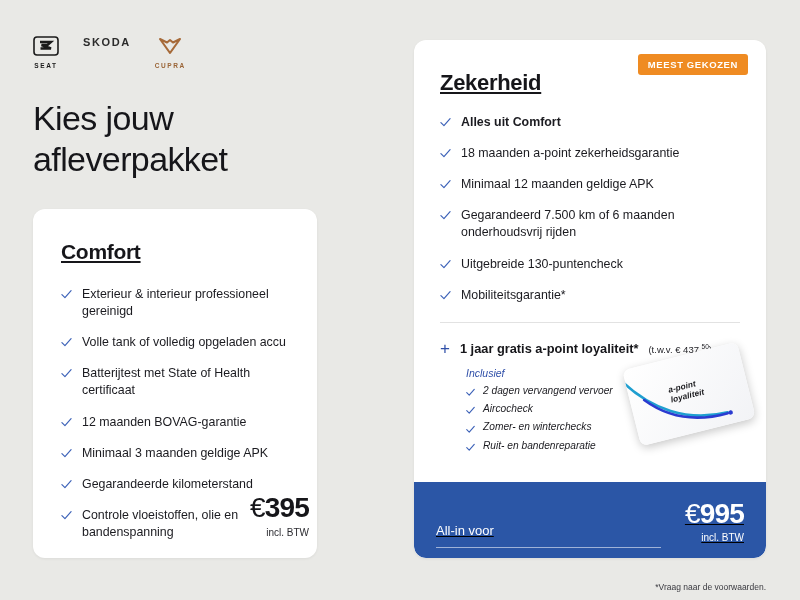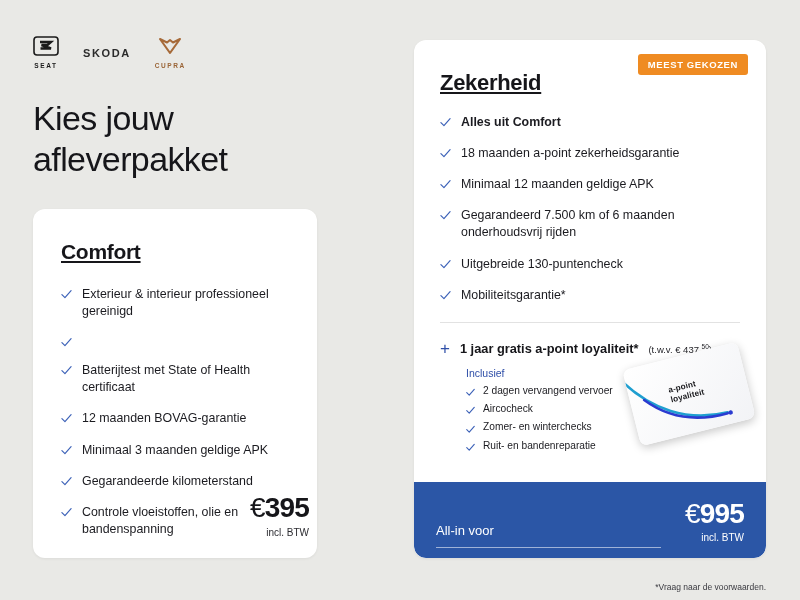--- a/index.html
+++ b/index.html
@@ -9,21 +9,21 @@
     background:#e9e9e6;
     font-family:"Liberation Sans", sans-serif;
     overflow:hidden;
   }
 
   .page { position:relative; width:800px; height:600px; }
 
   
   .brand-bar {
     position:absolute; left:33px; top:36px;
-    display:flex; align-items:center; gap:24px;
+    display:flex; align-items:flex-start; gap:24px;
   }
   .logo { display:flex; flex-direction:column; align-items:center; }
   .logo-glyph { display:block; }
   .logo-word {
     font-size:6.5px; font-weight:700; letter-spacing:1.6px;
     margin-top:2px; color:#1b1b1b;
   }
   .logo-word.cupra { color:#9a6436; }
   .skoda-word {
     font-size:11px; font-weight:700; letter-spacing:1.6px;
@@ -103,21 +103,21 @@
     line-height:1; font-weight:400; position:relative; top:1px;
   }
   .loyalty-title {
     font-size:12.8px; font-weight:700; color:#16161a;
   }
   .loyalty-note {
     font-size:9.5px; color:#26262b; white-space:nowrap;
   }
   .loyalty-note sup { font-size:6.5px; vertical-align:super; }
 
-  .inclusief-block { margin:11px 26px 0 52px; position:relative; }
+  .inclusief-block { margin:11px 26px 0 52px; position:relative;font-style:italic; }
   .inclusief-label {
     font-size:10.5px; color:#2f4fa8; margin-bottom:5px;
   }
   .sub-features { list-style:none; }
   .sub-feature {
     display:flex; align-items:flex-end; gap:8px; margin-bottom:5px;
   }
   .sub-feature .check { width:9px; height:9px; margin-top:2px; }
   .sub-feature-text { font-size:10.2px; color:#1b1b20; line-height:1.3; }
 
@@ -151,21 +151,21 @@
     font-size:10px; color:#2b2b30; margin-top:5px; font-weight:400;
   }
 
   .footer-blue {
     position:absolute; left:0; right:0; bottom:0; height:76px;
     background:#2b56a6; border-radius:0 0 12px 12px;
   }
   .footer-inner {
     position:absolute; left:22px; right:22px; top:18px;
   }
-  .footer-row { display:flex; align-items:flex-end; justify-content:space-between; }
+  .footer-row { display:flex; align-items:flex-end; justify-content:space-between;text-decoration:underline; }
   .footer-label { font-size:13px; color:#ffffff; padding-bottom:5px; }
   .footer-right { text-align:right; }
   .footer-price {
     font-size:28px; font-weight:700; color:#ffffff;
     letter-spacing:-0.8px; line-height:1;
   }
   .footer-price .euro { font-weight:400; }
   .footer-sub { font-size:10px; color:#ffffff; margin-top:4px; }
   .footer-rule {
     height:1px; background:rgba(255,255,255,.55);
@@ -223,20 +223,21 @@
             </svg>
         </span>
         <span class="feature-text">Exterieur &amp; interieur professioneel gereinigd</span>
       </li>
       <li class="feature">
         <span class="check">
           <svg width="11" height="11" viewBox="0 0 12 12">
               <path d="M1 6.2 L4.3 9.4 L11 1.8" fill="none" stroke="#3d62b8" stroke-width="1.3" stroke-linecap="round" stroke-linejoin="round"></path>
             </svg>
         </span>
+        <span class="feature-text">Volle tank of volledig opgeladen accu</span>
       </li>
       <li class="feature">
         <span class="check">
           <svg width="11" height="11" viewBox="0 0 12 12">
               <path d="M1 6.2 L4.3 9.4 L11 1.8" fill="none" stroke="#3d62b8" stroke-width="1.3" stroke-linecap="round" stroke-linejoin="round"></path>
             </svg>
         </span>
         <span class="feature-text">Batterijtest met State of Health certificaat</span>
       </li>
       <li class="feature">

